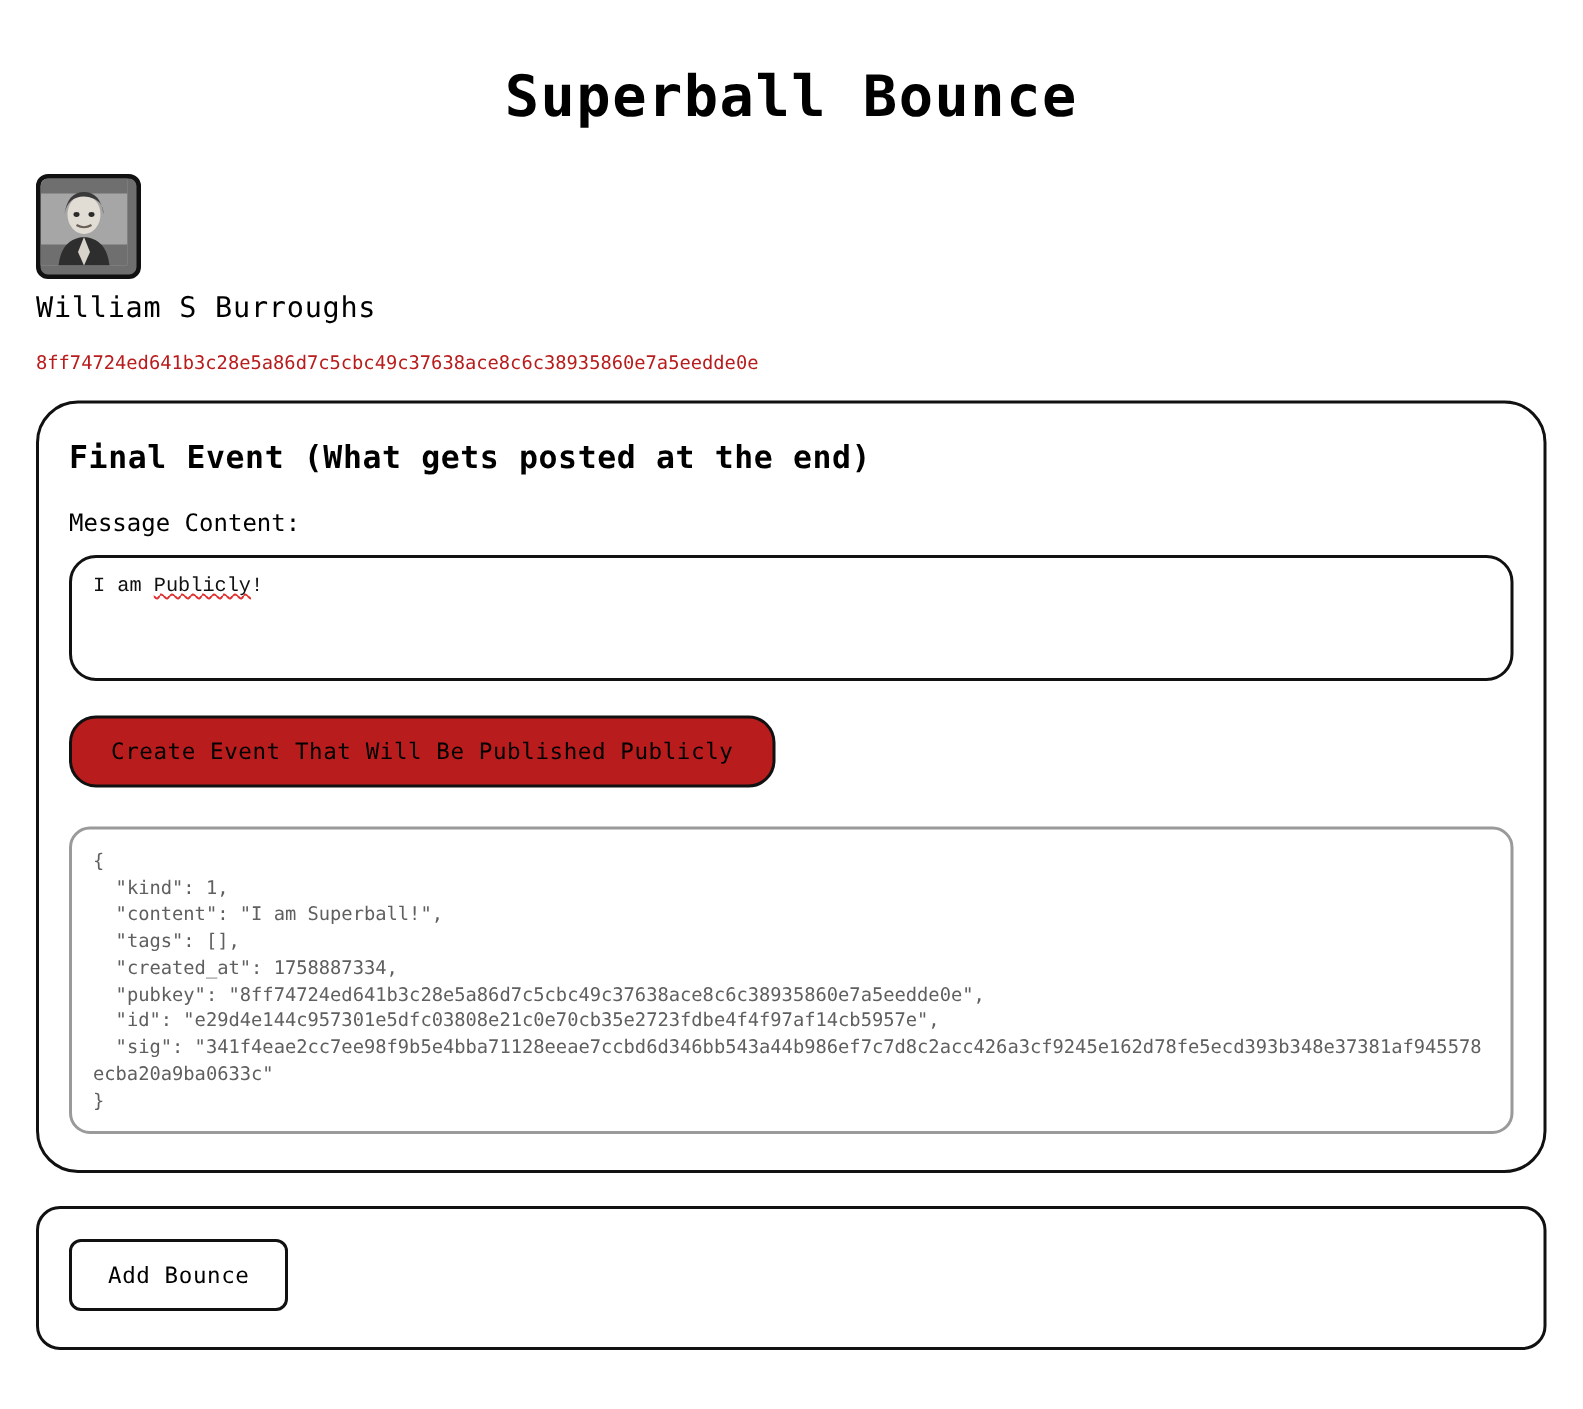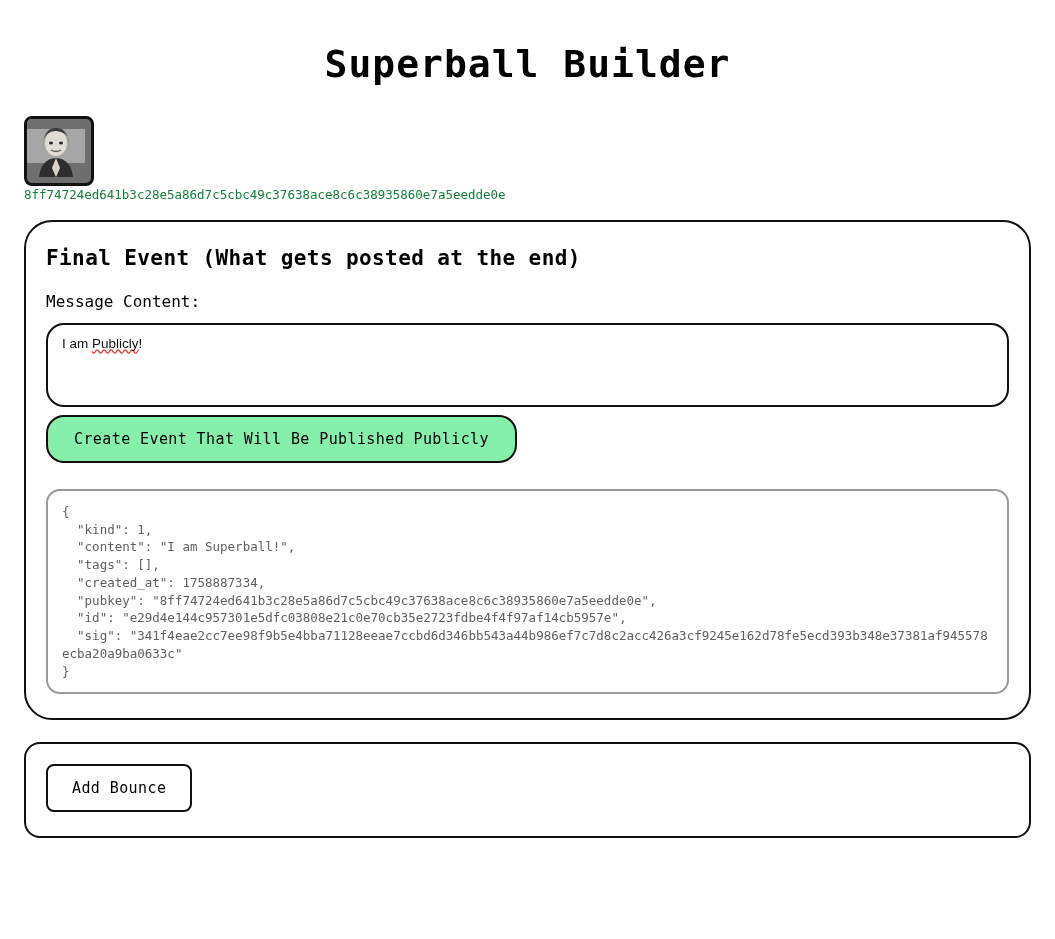--- a/index.html
+++ b/index.html
@@ -40,22 +40,22 @@
   .avatar svg { display: block; }
   .profile-name {
     font-family: "DejaVu Sans Mono", monospace;
     font-size: 19px;
     margin-top: 8px;
     letter-spacing: 0.5px;
   }
   .profile-pubkey {
     font-family: "DejaVu Sans Mono", monospace;
     font-size: 12.5px;
-    color: #15803d;
-    margin-top: 1px;
+    color: #b91c1c;
+    margin-top: 18px;
     word-break: break-all;
   }
 
   .panel {
     margin: 18px 24px 0 24px;
     border: 2.5px solid #111;
     border-radius: 28px;
     padding: 22px 20px 24px 20px;
     box-sizing: border-box;
   }
@@ -82,32 +82,32 @@
     font-size: 13.5px;
     color: #111;
     background: #fff;
     resize: none;
     outline: none;
     width: 100%;
     display: block;
     overflow: hidden;
   }
   .msg-text {
-    font-family: Liberation Sans, sans-serif;
+    font-family: Liberation Mono, monospace;
     font-size: 13.5px;
   }
   .spell {
     text-decoration: underline wavy #e03030;
     text-decoration-skip-ink: none;
   }
   .primary-btn {
-    margin-top: 8px;
+    margin-top: 23px;
     border: 2.5px solid #111;
     border-radius: 18px;
-    background: #86efac;
+    background: #b91c1c;
     font-family: "DejaVu Sans Mono", monospace;
     font-size: 15px;
     padding: 13px 26px;
     cursor: pointer;
     letter-spacing: 0.4px;
   }
   .json-box {
     margin-top: 26px;
     border: 2px solid #9a9a9a;
     border-radius: 14px;
@@ -136,40 +136,41 @@
     font-family: "DejaVu Sans Mono", monospace;
     font-size: 15px;
     padding: 13px 24px;
     cursor: pointer;
     letter-spacing: 0.4px;
   }
 </style>
 </head>
 <body>
 
-<h1 class="page-title">Superball Builder</h1>
+<h1 class="page-title">Superball Bounce</h1>
 
 <div class="profile">
   <div class="avatar">
     <svg width="58" height="58" viewBox="0 0 58 58" aria-hidden="true">
       <rect x="0" y="0" width="58" height="58" fill="#8d8d8d"></rect>
       <rect x="0" y="0" width="58" height="58" fill="#a6a6a6"></rect>
       <g fill="#6f6f6f">
         <rect x="0" y="0" width="58" height="10"></rect>
         <rect x="0" y="44" width="58" height="14"></rect>
       </g>
       <ellipse cx="29" cy="24" rx="11" ry="13" fill="#e2ddd4"></ellipse>
       <path d="M16 24 Q18 9 29 9 Q40 9 42 24 Q42 13 29 12 Q18 12 16 24 Z" fill="#3a3a3a"></path>
       <ellipse cx="24" cy="24" rx="2" ry="1.6" fill="#2a2a2a"></ellipse>
       <ellipse cx="34" cy="24" rx="2" ry="1.6" fill="#2a2a2a"></ellipse>
       <path d="M24 31 Q29 34 34 31" stroke="#6a5f55" stroke-width="1.4" fill="none"></path>
       <path d="M12 58 Q14 40 29 39 Q44 40 46 58 Z" fill="#2e2e2e"></path>
       <path d="M29 39 L25 49 L29 58 L33 49 Z" fill="#d8d3cb"></path>
     </svg>
   </div>
+  <div class="profile-name">William S Burroughs</div>
   <div class="profile-pubkey">8ff74724ed641b3c28e5a86d7c5cbc49c37638ace8c6c38935860e7a5eedde0e</div>
 </div>
 
 <div class="panel">
   <div class="panel-heading">Final Event (What gets posted at the end)</div>
   <div class="field-label">Message Content:</div>
 
   <div class="msg-box">
     <span class="msg-text">I am </span><span class="msg-text spell">Publicly</span><span class="msg-text">!</span>
   </div>

